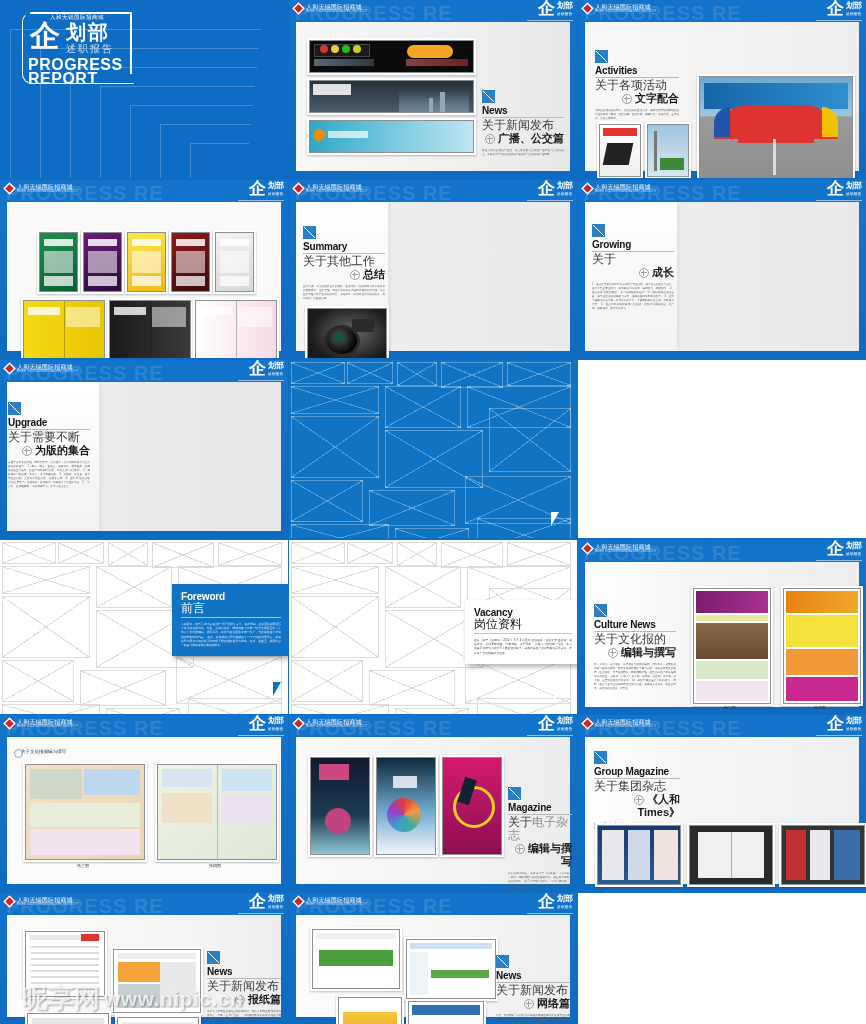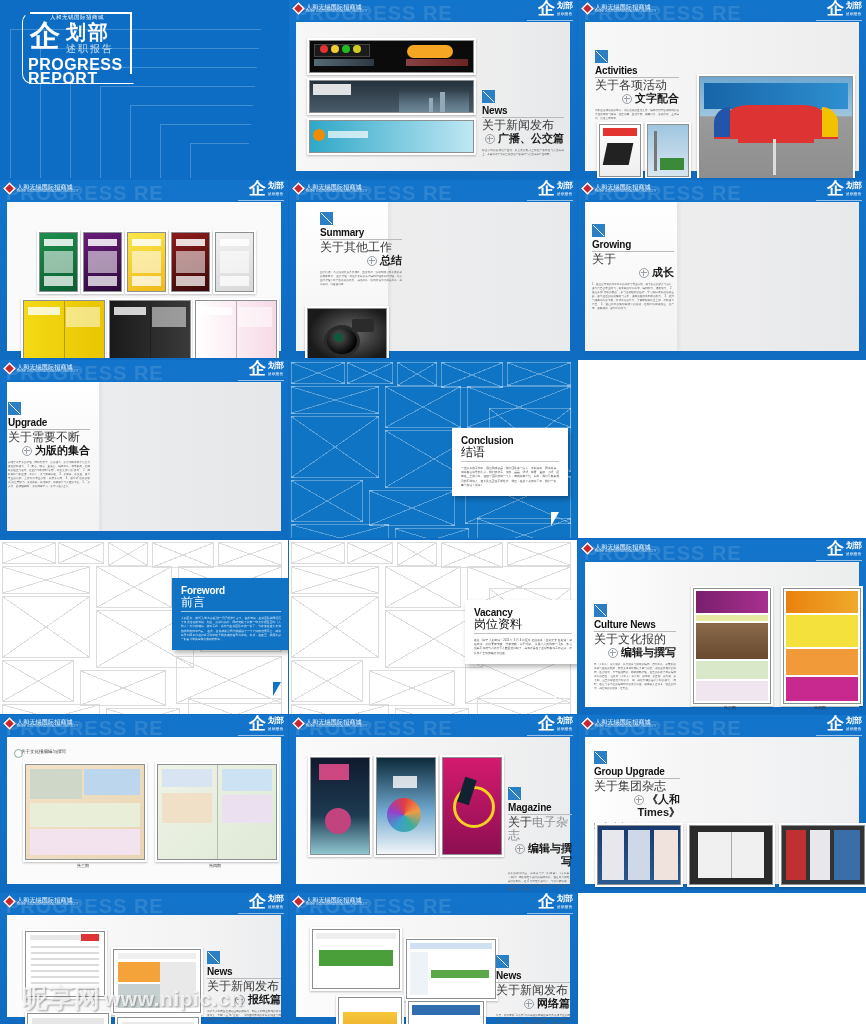--- a/index.html
+++ b/index.html
@@ -314,21 +314,21 @@
             <div class="bt"><span>人和无锡国际招商城</span><small>RENHE WUXI INTERNATIONAL MERCHANTS CITY</small></div>
           </div>
           <div class="corp">
             <div class="qi">企</div>
             <div class="ct"><span>划部</span><small>述职报告</small></div>
             <div class="rule"></div>
           </div>
           <div class="canvas">
             <div style="position:absolute;inset:0;background:linear-gradient(90deg,#fff 0%,#f6f6f7 33%,#ededee 34%,#e9eaec 100%);"></div>
             <div style="position:absolute;left:0;top:0;width:92px;bottom:0;background:linear-gradient(180deg,#fff,#f3f3f4);box-shadow:2px 0 4px rgba(0,0,0,.06);"></div>
-            <div class="tblock" style="left:7px;top:10px;width:82px;margin-left:17px;">
+            <div class="tblock" style="left:7px;top:24px;width:82px;">
               <div class="sq"></div>
               <div class="en">Summary</div>
               <div class="hr"></div>
               <div class="cn"><span>关于其他工作</span></div>
               <div class="cn2"><span class="plus"></span><span>总结</span></div>
               <div class="body">图片拍摄：每次活动及各类及项目、宣传场户、活动现场公司拍摄素材的摄影留存。
 图片整理：对图片素材的分类编辑整理后归档整理，每次图片整理中对广告素材的使用。
 其他工作：协助对各部门相关工作、标语标识、设备通讯等。</div>
             </div>
             <div class="fr" style="left:9px;top:104px;width:80px;height:56px;">
@@ -414,26 +414,20 @@
             <div class="bx x" style="left:178px;top:26px;width:102px;height:40px;"></div>
             <div class="bx x" style="left:2px;top:56px;width:86px;height:60px;"></div>
             <div class="bx x" style="left:96px;top:70px;width:96px;height:56px;"></div>
             <div class="bx x" style="left:200px;top:48px;width:80px;height:62px;"></div>
             <div class="bx x" style="left:2px;top:120px;width:70px;height:40px;"></div>
             <div class="bx x" style="left:80px;top:130px;width:84px;height:34px;"></div>
             <div class="bx x" style="left:176px;top:116px;width:104px;height:46px;"></div>
             <div class="bx x" style="left:2px;top:164px;width:96px;height:26px;"></div>
             <div class="bx x" style="left:106px;top:168px;width:72px;height:22px;"></div>
             <div class="bx x" style="left:188px;top:158px;width:92px;height:32px;"></div>
-          </div>
-          <div class="bubble light" style="left:163px;top:68px;width:98px;">
-            <div class="ben">Conclusion</div>
-            <div class="bcn">结语</div>
-            <div class="bhr"></div>
-            <div class="btxt">一直以来的工作中，最让我感动是，我们团队像一家人，亦师如师、同事共享，感谢各位领导的支持，我们的老工、张航、晶晶、明明、林君、董娜、小明、还有在三坐的小白，在这个团队的每一个人，都感谢有个性。如今，我们又有新成员的不断加入，这支队伍正在不断壮大。我想，在接下来的日子中，我们一起、拿个加油！谢谢！</div>
           </div>
           <div class="tail light" style="left:262px;top:152px;border-left-width:8px;border-bottom-width:14px;"></div>
         </div>
       </div>
       <div class="panel" style="left:578px;top:360px;width:288px;height:178px;background:#fff;"></div>
       <div class="panel" style="left:0px;top:540px;width:288px;height:174px;background:#fff;">
         <div style="position:absolute;inset:0;background:#fff;">
           <div class="bp white">
             <div class="bx x" style="left:2px;top:2px;width:52px;height:20px;"></div>
             <div class="bx x" style="left:58px;top:2px;width:44px;height:20px;"></div>
@@ -446,21 +440,21 @@
             <div class="bx x" style="left:2px;top:56px;width:86px;height:60px;"></div>
             <div class="bx x" style="left:96px;top:70px;width:96px;height:56px;"></div>
             <div class="bx x" style="left:200px;top:48px;width:80px;height:62px;"></div>
             <div class="bx x" style="left:2px;top:120px;width:70px;height:40px;"></div>
             <div class="bx x" style="left:80px;top:130px;width:84px;height:34px;"></div>
             <div class="bx x" style="left:176px;top:116px;width:104px;height:46px;"></div>
             <div class="bx x" style="left:2px;top:164px;width:96px;height:26px;"></div>
             <div class="bx x" style="left:106px;top:168px;width:72px;height:22px;"></div>
             <div class="bx x" style="left:188px;top:158px;width:92px;height:32px;"></div>
           </div>
-          <div class="bubble blue" style="left:172px;top:38px;width:100px;">
+          <div class="bubble blue" style="left:172px;top:44px;width:100px;">
             <div class="ben">Foreword</div>
             <div class="bcn">前言</div>
             <div class="bhr"></div>
             <div class="btxt">入职至今，成为“人和大家庭”的一员已经半年之久。在此期间，企划团队共同经历了多次活动的筹划、创意、策划与执行。同时突破了从第一期文化报至团刊《人和人》杂志的编辑、校对工作，做作为企划团队中的一份子，为能够在这支充满热情和激情中自豪。
 
 在此，首先感谢公司为我提供了一个广阔的发展平台，感谢领导与同事们在日常工作中给予我真诚的指导与帮助。今后，在这里，我愿大家一起奋斗和共享我们美好的未来。</div>
           </div>
           <div class="tail blue" style="left:273px;top:142px;border-left-width:8px;border-bottom-width:14px;border-left-color:#1073c4;"></div>
         </div>
       </div>
@@ -637,21 +631,21 @@
           </div>
           <div class="corp">
             <div class="qi">企</div>
             <div class="ct"><span>划部</span><small>述职报告</small></div>
             <div class="rule"></div>
           </div>
           <div class="canvas">
             <div style="position:absolute;inset:0;background:linear-gradient(90deg,#fff 0%,#f6f6f7 33%,#eeeff0 100%);"></div>
             <div class="tblock" style="left:9px;top:14px;width:86px;">
               <div class="sq"></div>
-              <div class="en">Group Upgrade</div>
+              <div class="en">Group Magazine</div>
               <div class="hr"></div>
               <div class="cn"><span>关于集团杂志</span></div>
               <div class="cn2"><span class="plus"></span><span>《人和Times》</span></div>
               <div class="body">集《人和Times》3月、4月刊物，受到集团内外的高度评价。以集团的面话，半少年全集团商品外，学习新的的出版及等有的提升点。</div>
             </div>
             <div class="fr" style="left:10px;top:86px;width:84px;height:60px;">
               <div class="in" style="background:linear-gradient(180deg,#1a3a6e,#2a5a8e);">
                 <div style="position:absolute;left:4px;top:4px;width:22px;height:50px;background:#e8e8ec;"></div>
                 <div style="position:absolute;left:30px;top:4px;width:22px;height:50px;background:#cfd8e6;"></div>
                 <div style="position:absolute;left:56px;top:4px;width:24px;height:50px;background:#f0e2dc;"></div>

